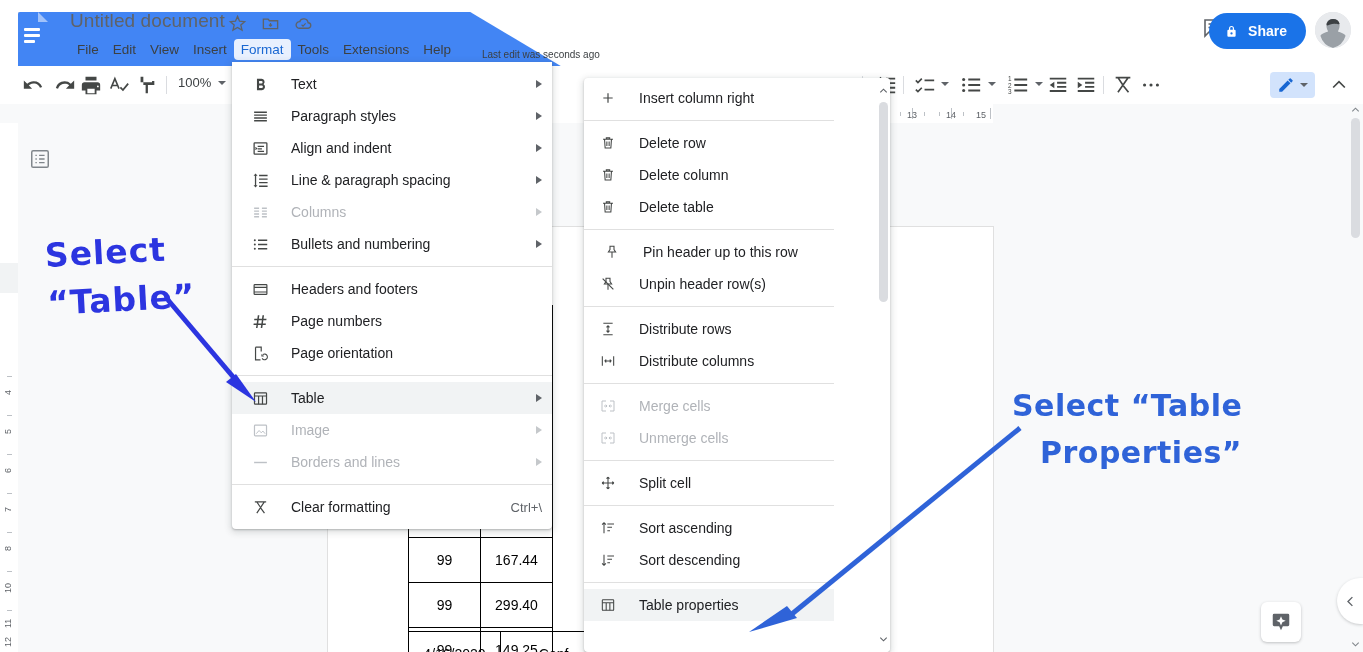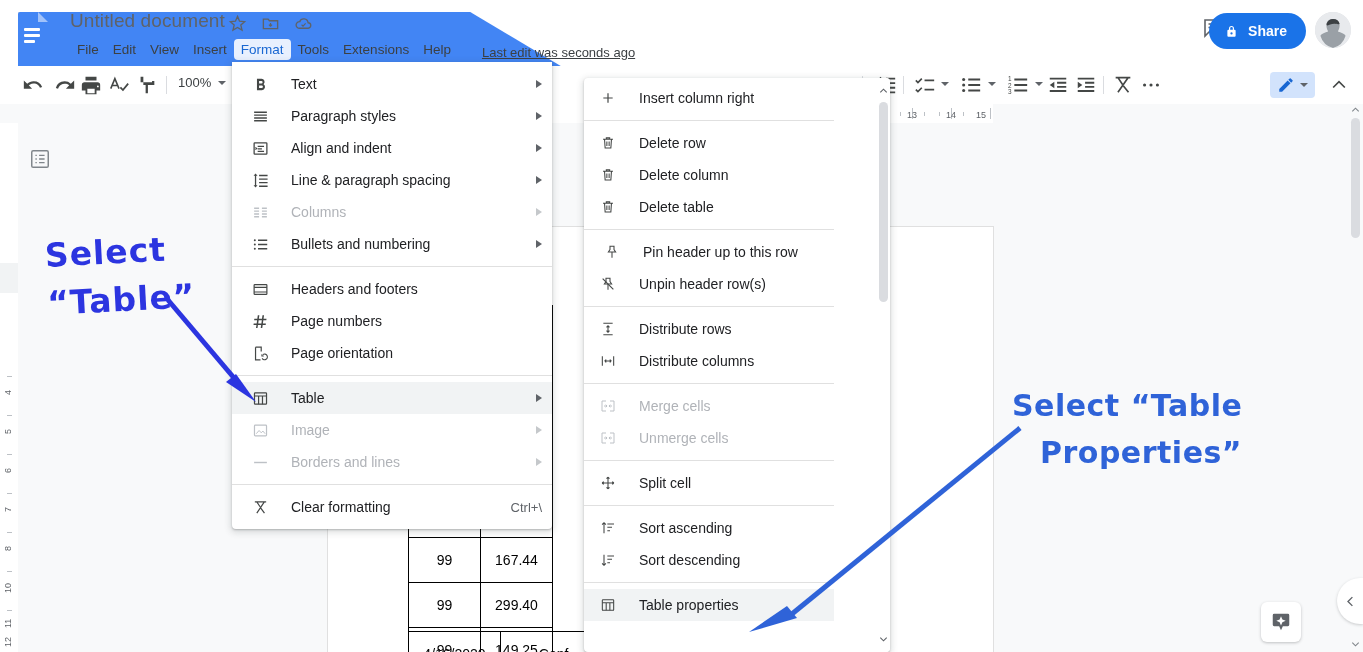--- a/index.html
+++ b/index.html
@@ -27,21 +27,21 @@
   .docs-logo .line { position: absolute; left: 6px; width: 16px; height: 2.6px; background: #fff; border-radius: 1px; }
   .docs-logo .l1 { top: 16px; } .docs-logo .l2 { top: 22px; } .docs-logo .l3 { top: 28px; width: 11px; }
 
   .doc-title { position: absolute; left: 70px; top: 10px; font-size: 19px; color: #5f6368; letter-spacing: .1px; white-space: nowrap; }
   .title-icons { position: absolute; left: 228px; top: 14px; display: flex; gap: 14px; align-items: center; }
   .ticon { width: 19px; height: 19px; color: #5f6368; display: block; }
 
   .menubar { position: absolute; left: 70px; top: 38px; display: flex; align-items: flex-end; height: 22px; }
   .menu-item { font-size: 13.5px; color: #3c4043; padding: 3px 7px; border-radius: 4px; cursor: pointer; white-space: nowrap; }
   .menu-item.active { background: #e8f0fe; color: #1967d2; }
-  .lastedit { margin-left: 24px; font-size: 13px; color: #3c4043; text-decoration: underline; cursor: pointer; white-space: nowrap; }
+  .lastedit { margin-left: 24px; font-size: 10px; color: #3c4043; cursor: pointer; white-space: nowrap; }
 
   .comment-btn { position: absolute; right: 138px; top: 16px; width: 24px; height: 24px; color: #5f6368; cursor: pointer; }
   .share-btn {
     position: absolute; right: 57px; top: 13px; height: 36px; padding: 0 19px 0 15px;
     background: #1a73e8; color: #fff; border-radius: 18px; border: none;
     display: flex; align-items: center; gap: 9px; font-size: 14px; font-weight: 600;
     cursor: pointer; font-family: "Liberation Sans", sans-serif;
   }
   .share-btn svg { width: 15px; height: 15px; }
   .avatar {

